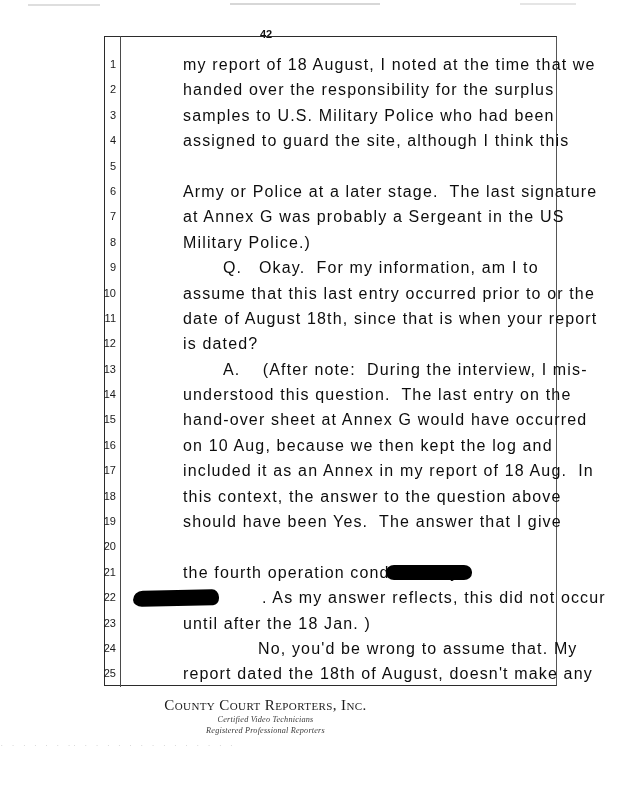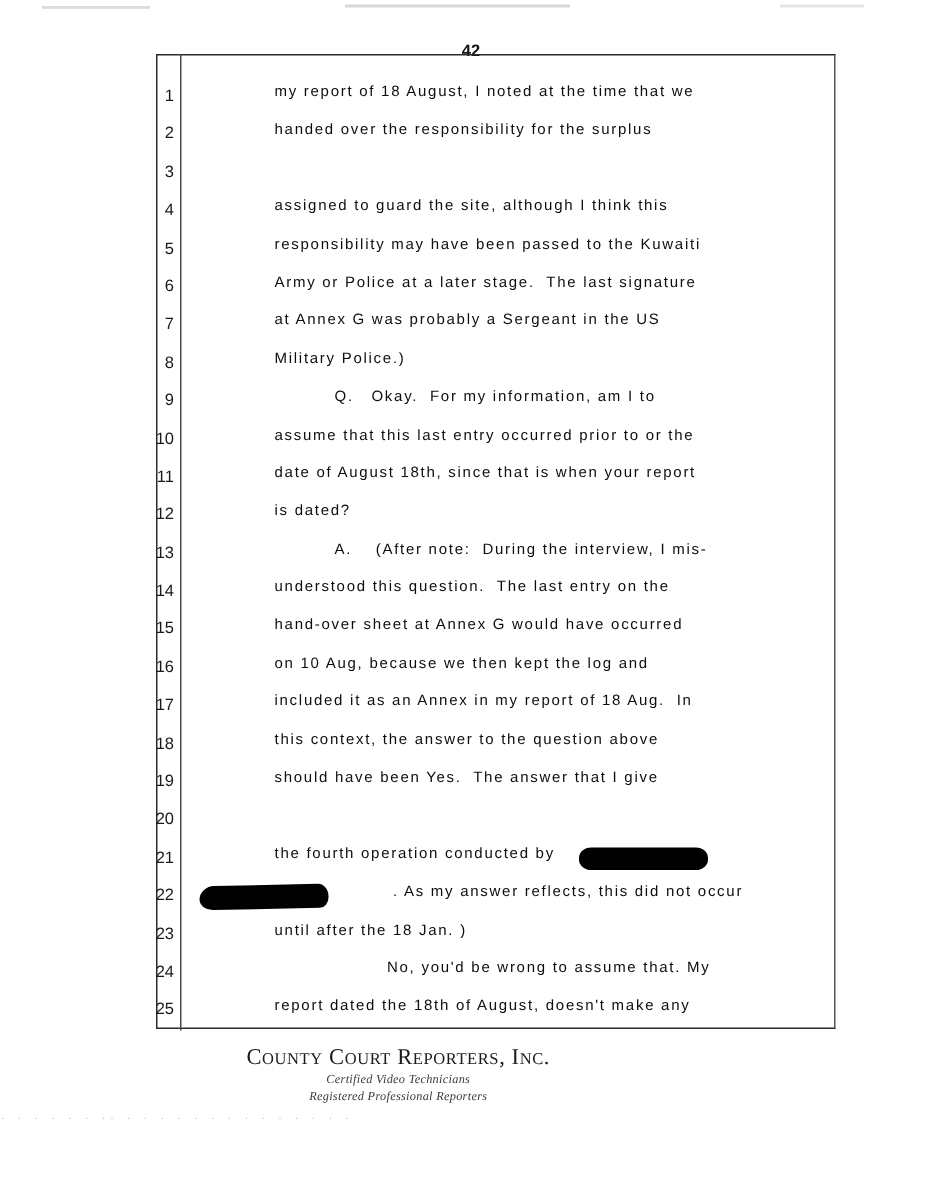--- a/index.html
+++ b/index.html
@@ -66,21 +66,20 @@
     position: absolute;
     left: 0;
     top: 28px;
     width: 532px;
     text-align: center;
     font-family: "Liberation Sans", sans-serif;
     font-size: 11px;
     font-weight: 700;
     letter-spacing: 0px;
     color: #111;
-    margin-left: 48px;
   }
 
   
   .transcript {
     position: absolute;
     left: 0;
     top: 55px;
     width: 618px;
   }
   .t-row {
@@ -95,21 +94,21 @@
     text-align: right;
     font-family: "Liberation Sans", sans-serif;
     font-size: 11px;
     color: #1a1a1a;
   }
   .t-text {
     position: absolute;
     left: 143px;
     top: 1px;
     font-family: "Liberation Sans", sans-serif;
-    font-size: 10px;
+    font-size: 16px;
     letter-spacing: 1.15px;
     color: #0d0d0d;
     white-space: pre;
     padding-left: 40px;
   }
   .t-text.indent-qa   { left: 183px; }
   .t-text.indent-deep { left: 218px; text-align: center; }
 
   
   .redaction {
@@ -173,28 +172,28 @@
     <div class="t-row">
       <div class="t-num">1</div>
       <div class="t-text">my report of 18 August, I noted at the time that we</div>
     </div>
     <div class="t-row">
       <div class="t-num">2</div>
       <div class="t-text">handed over the responsibility for the surplus</div>
     </div>
     <div class="t-row">
       <div class="t-num">3</div>
+      <div class="t-text">samples to U.S. Military Police who had been</div>
     </div>
     <div class="t-row">
       <div class="t-num">4</div>
       <div class="t-text">assigned to guard the site, although I think this</div>
     </div>
     <div class="t-row">
       <div class="t-num">5</div>
-      <div class="t-text">responsibility may have been passed to the Kuwaiti</div>
     </div>
     <div class="t-row">
       <div class="t-num">6</div>
       <div class="t-text">Army or Police at a later stage.  The last signature</div>
     </div>
     <div class="t-row">
       <div class="t-num">7</div>
       <div class="t-text">at Annex G was probably a Sergeant in the US</div>
     </div>
     <div class="t-row">

